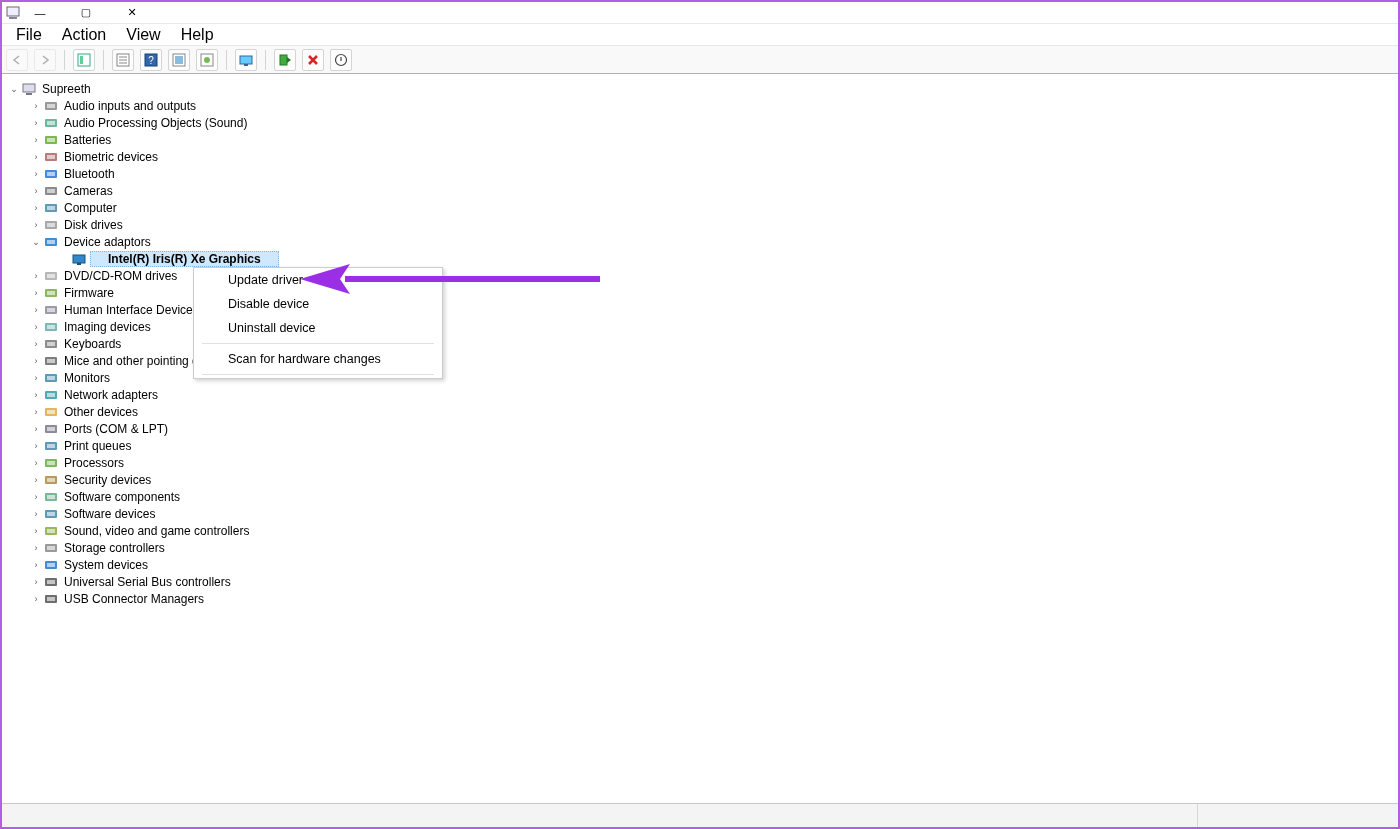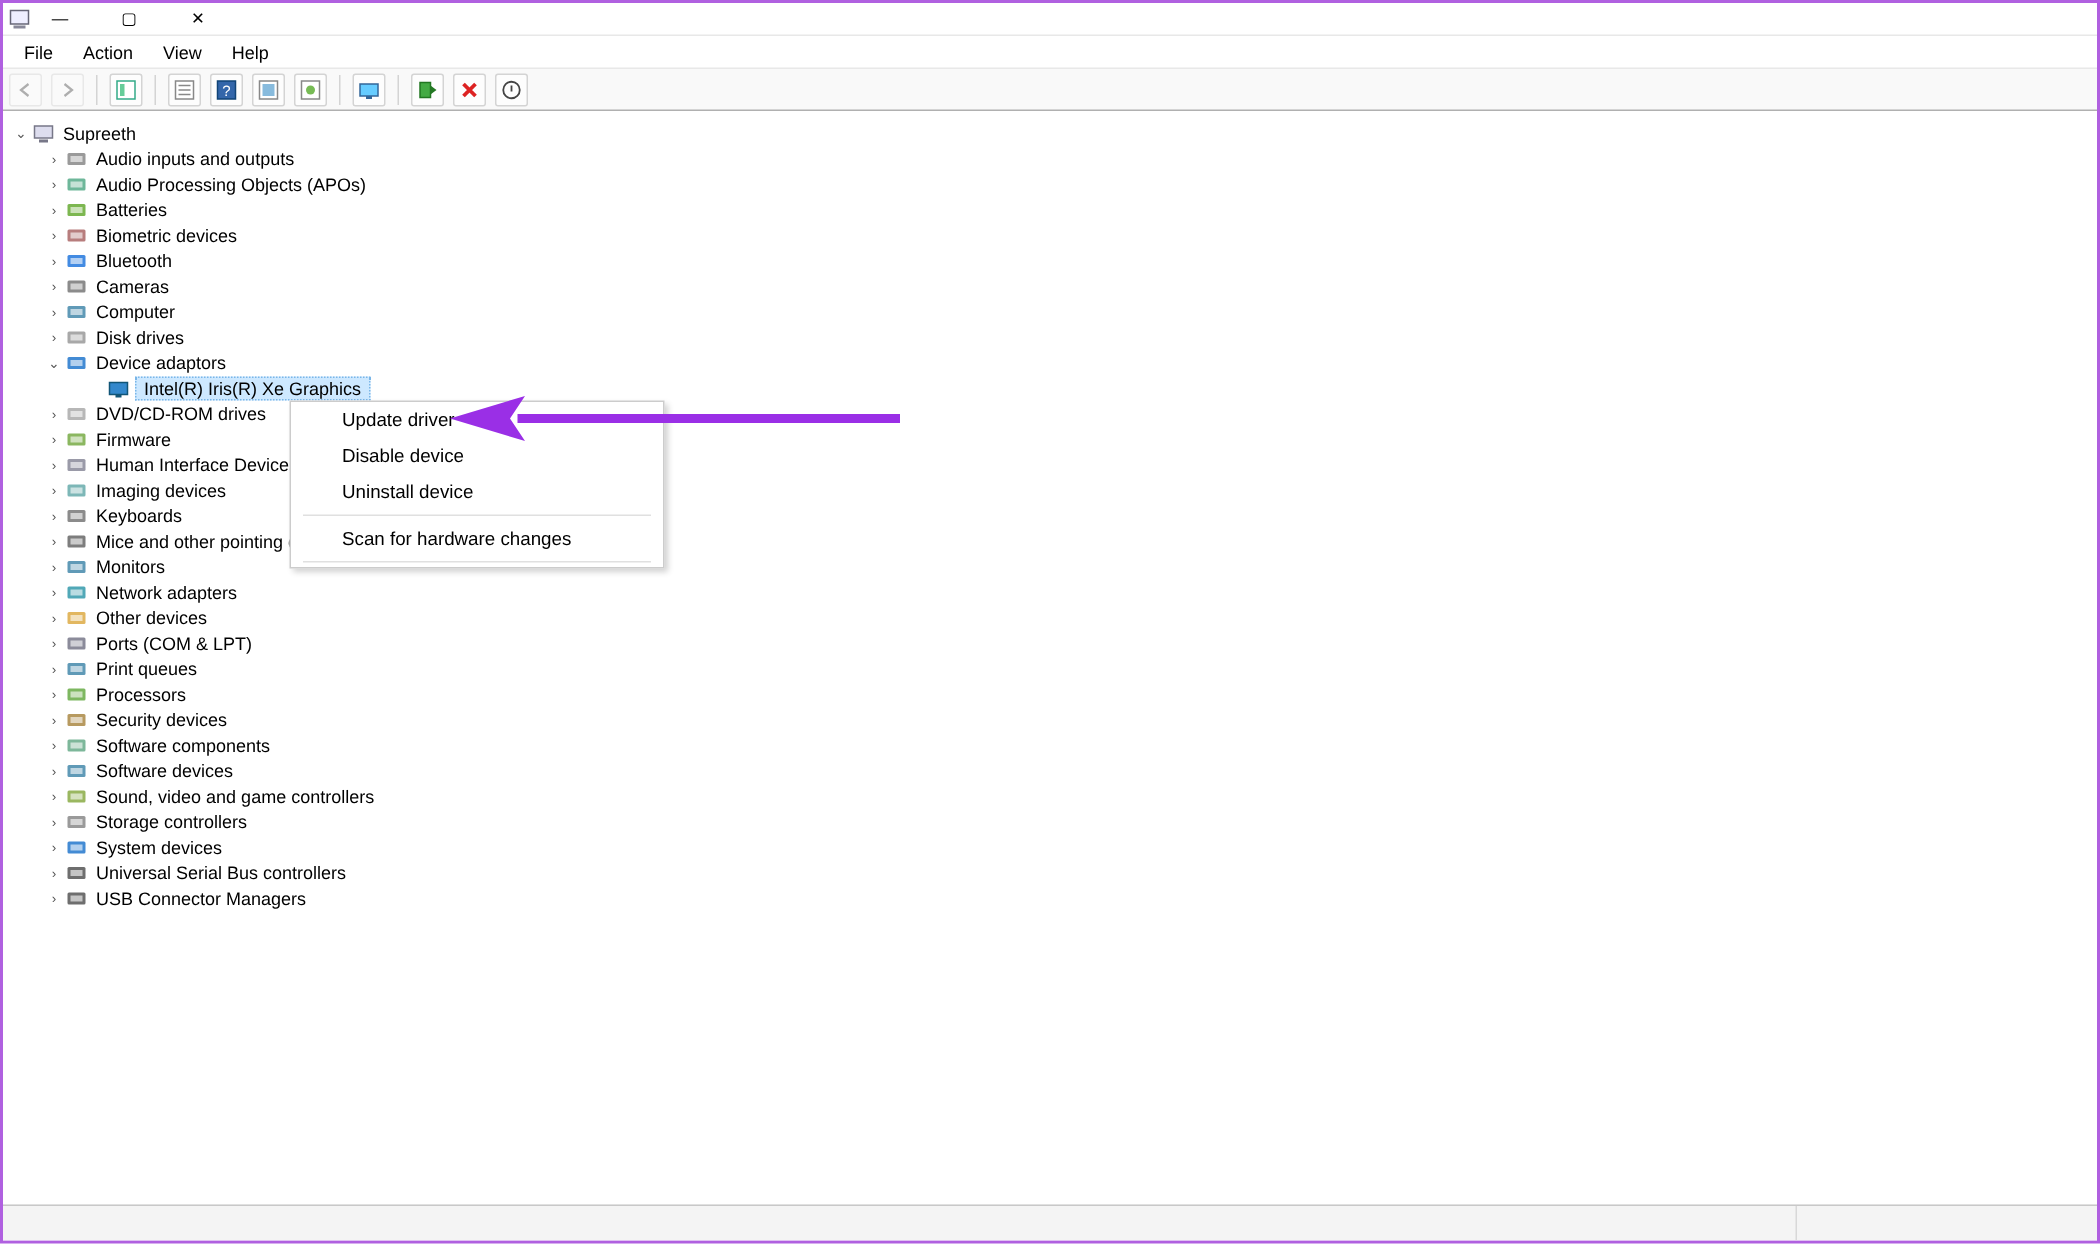--- a/index.html
+++ b/index.html
@@ -2,32 +2,32 @@
 <html><head>
 <meta charset="utf-8">
 <style>
 * { margin: 0; padding: 0; box-sizing: border-box; font-family: "Segoe UI", Tahoma, sans-serif; }
 body { background: #fff; width: 1400px; height: 829px; border: 2px solid #b060e0; position: relative; overflow: hidden; }
 .titlebar { height: 22px; display: flex; align-items: center; padding: 0 4px; background: #fff; border-bottom: 1px solid #e8e8e8; }
 .titlebar-icon { width: 14px; height: 14px; margin-right: 6px; display: flex; align-items: center; justify-content: center; }
 .titlebar-title { font-size: 12px; flex: 1; }
 .win-controls { display: flex; gap: 18px; margin-right: 8px; }
 .win-btn { width: 28px; height: 16px; display: flex; align-items: center; justify-content: center; font-size: 11px; cursor: default; }
-.menubar { height: 22px; display: flex; align-items: center; padding: 0 4px; font-size: 12px; border-bottom: 1px solid #e8e8e8; }
+.menubar { height: 22px; display: flex; align-items: center; padding: 0 4px; font-size: 16px; border-bottom: 1px solid #e8e8e8; }
 .menubar span { padding: 2px 10px; cursor: default; }
 .toolbar { height: 28px; display: flex; align-items: center; padding: 2px 4px; gap: 6px; border-bottom: 1px solid #b0b0b0; background: #f9f9f9; }
 .tbtn { width: 22px; height: 22px; border: 1px solid #d4d4d4; background: #fdfdfd; display: flex; align-items: center; justify-content: center; font-size: 11px; border-radius: 2px; }
 .tbtn.disabled { opacity: 0.45; }
 .tsep { width: 1px; height: 20px; background: #d4d4d4; margin: 0 2px; }
 .tree-area { position: absolute; top: 72px; left: 0; right: 0; bottom: 24px; overflow: auto; padding: 6px 0 0 6px; font-size: 12px; }
 .tree-row { display: flex; align-items: center; height: 17px; white-space: nowrap; }
 .expander { width: 12px; height: 12px; display: inline-flex; align-items: center; justify-content: center; font-size: 9px; color: #555; margin-right: 2px; }
 .node-icon { width: 14px; height: 14px; margin-right: 4px; display: inline-flex; align-items: center; justify-content: center; }
 .node-label { padding: 0 2px; }
-.selected .node-label { background: #cde8ff; border: 1px dotted #7ab6e8; padding: 0 5px; }
+.selected .node-label { background: #cde8ff; border: 1px dotted #7ab6e8; padding: 0 17px; font-weight: bold; }
 .indent0 { padding-left: 0; }
 .indent1 { padding-left: 22px; }
 .indent2 { padding-left: 50px; }
 .context-menu { position: absolute; top: 265px; left: 191px; width: 250px; background: #fff; border: 1px solid #ccc; box-shadow: 2px 2px 4px rgba(0,0,0,0.18); font-size: 12.5px; z-index: 50; }
 .menu-item { padding: 5px 14px 5px 34px; cursor: default; }
 .menu-sep { height: 1px; background: #e0e0e0; margin: 3px 8px; }
 .menu-item.bold { font-weight: 600; }
 .statusbar { position: absolute; bottom: 0; left: 0; right: 0; height: 24px; border-top: 1px solid #c8c8c8; background: #f4f4f4; display:flex; }
 .statusbar .cell { flex:1; border-right:1px solid #d8d8d8; }
 .statusbar .cell:last-child { border-right:none; flex:0 0 200px; }
@@ -153,21 +153,21 @@
         <span class="node-label">Audio inputs and outputs</span>
       </div>
       <div class="tree-row indent1">
         <span class="expander">›</span>
         <span class="node-icon">
           <svg width="14" height="14">
             <rect x="1" y="3" width="12" height="8" rx="1" fill="#5a8" opacity="0.85"></rect>
             <rect x="3" y="5" width="8" height="4" fill="#fff" opacity="0.6"></rect>
           </svg>
         </span>
-        <span class="node-label">Audio Processing Objects (APOs)</span>
+        <span class="node-label">Audio Processing Objects (Sound)</span>
       </div>
       <div class="tree-row indent1">
         <span class="expander">›</span>
         <span class="node-icon">
           <svg width="14" height="14">
             <rect x="1" y="3" width="12" height="8" rx="1" fill="#6a3" opacity="0.85"></rect>
             <rect x="3" y="5" width="8" height="4" fill="#fff" opacity="0.6"></rect>
           </svg>
         </span>
         <span class="node-label">Batteries</span>

